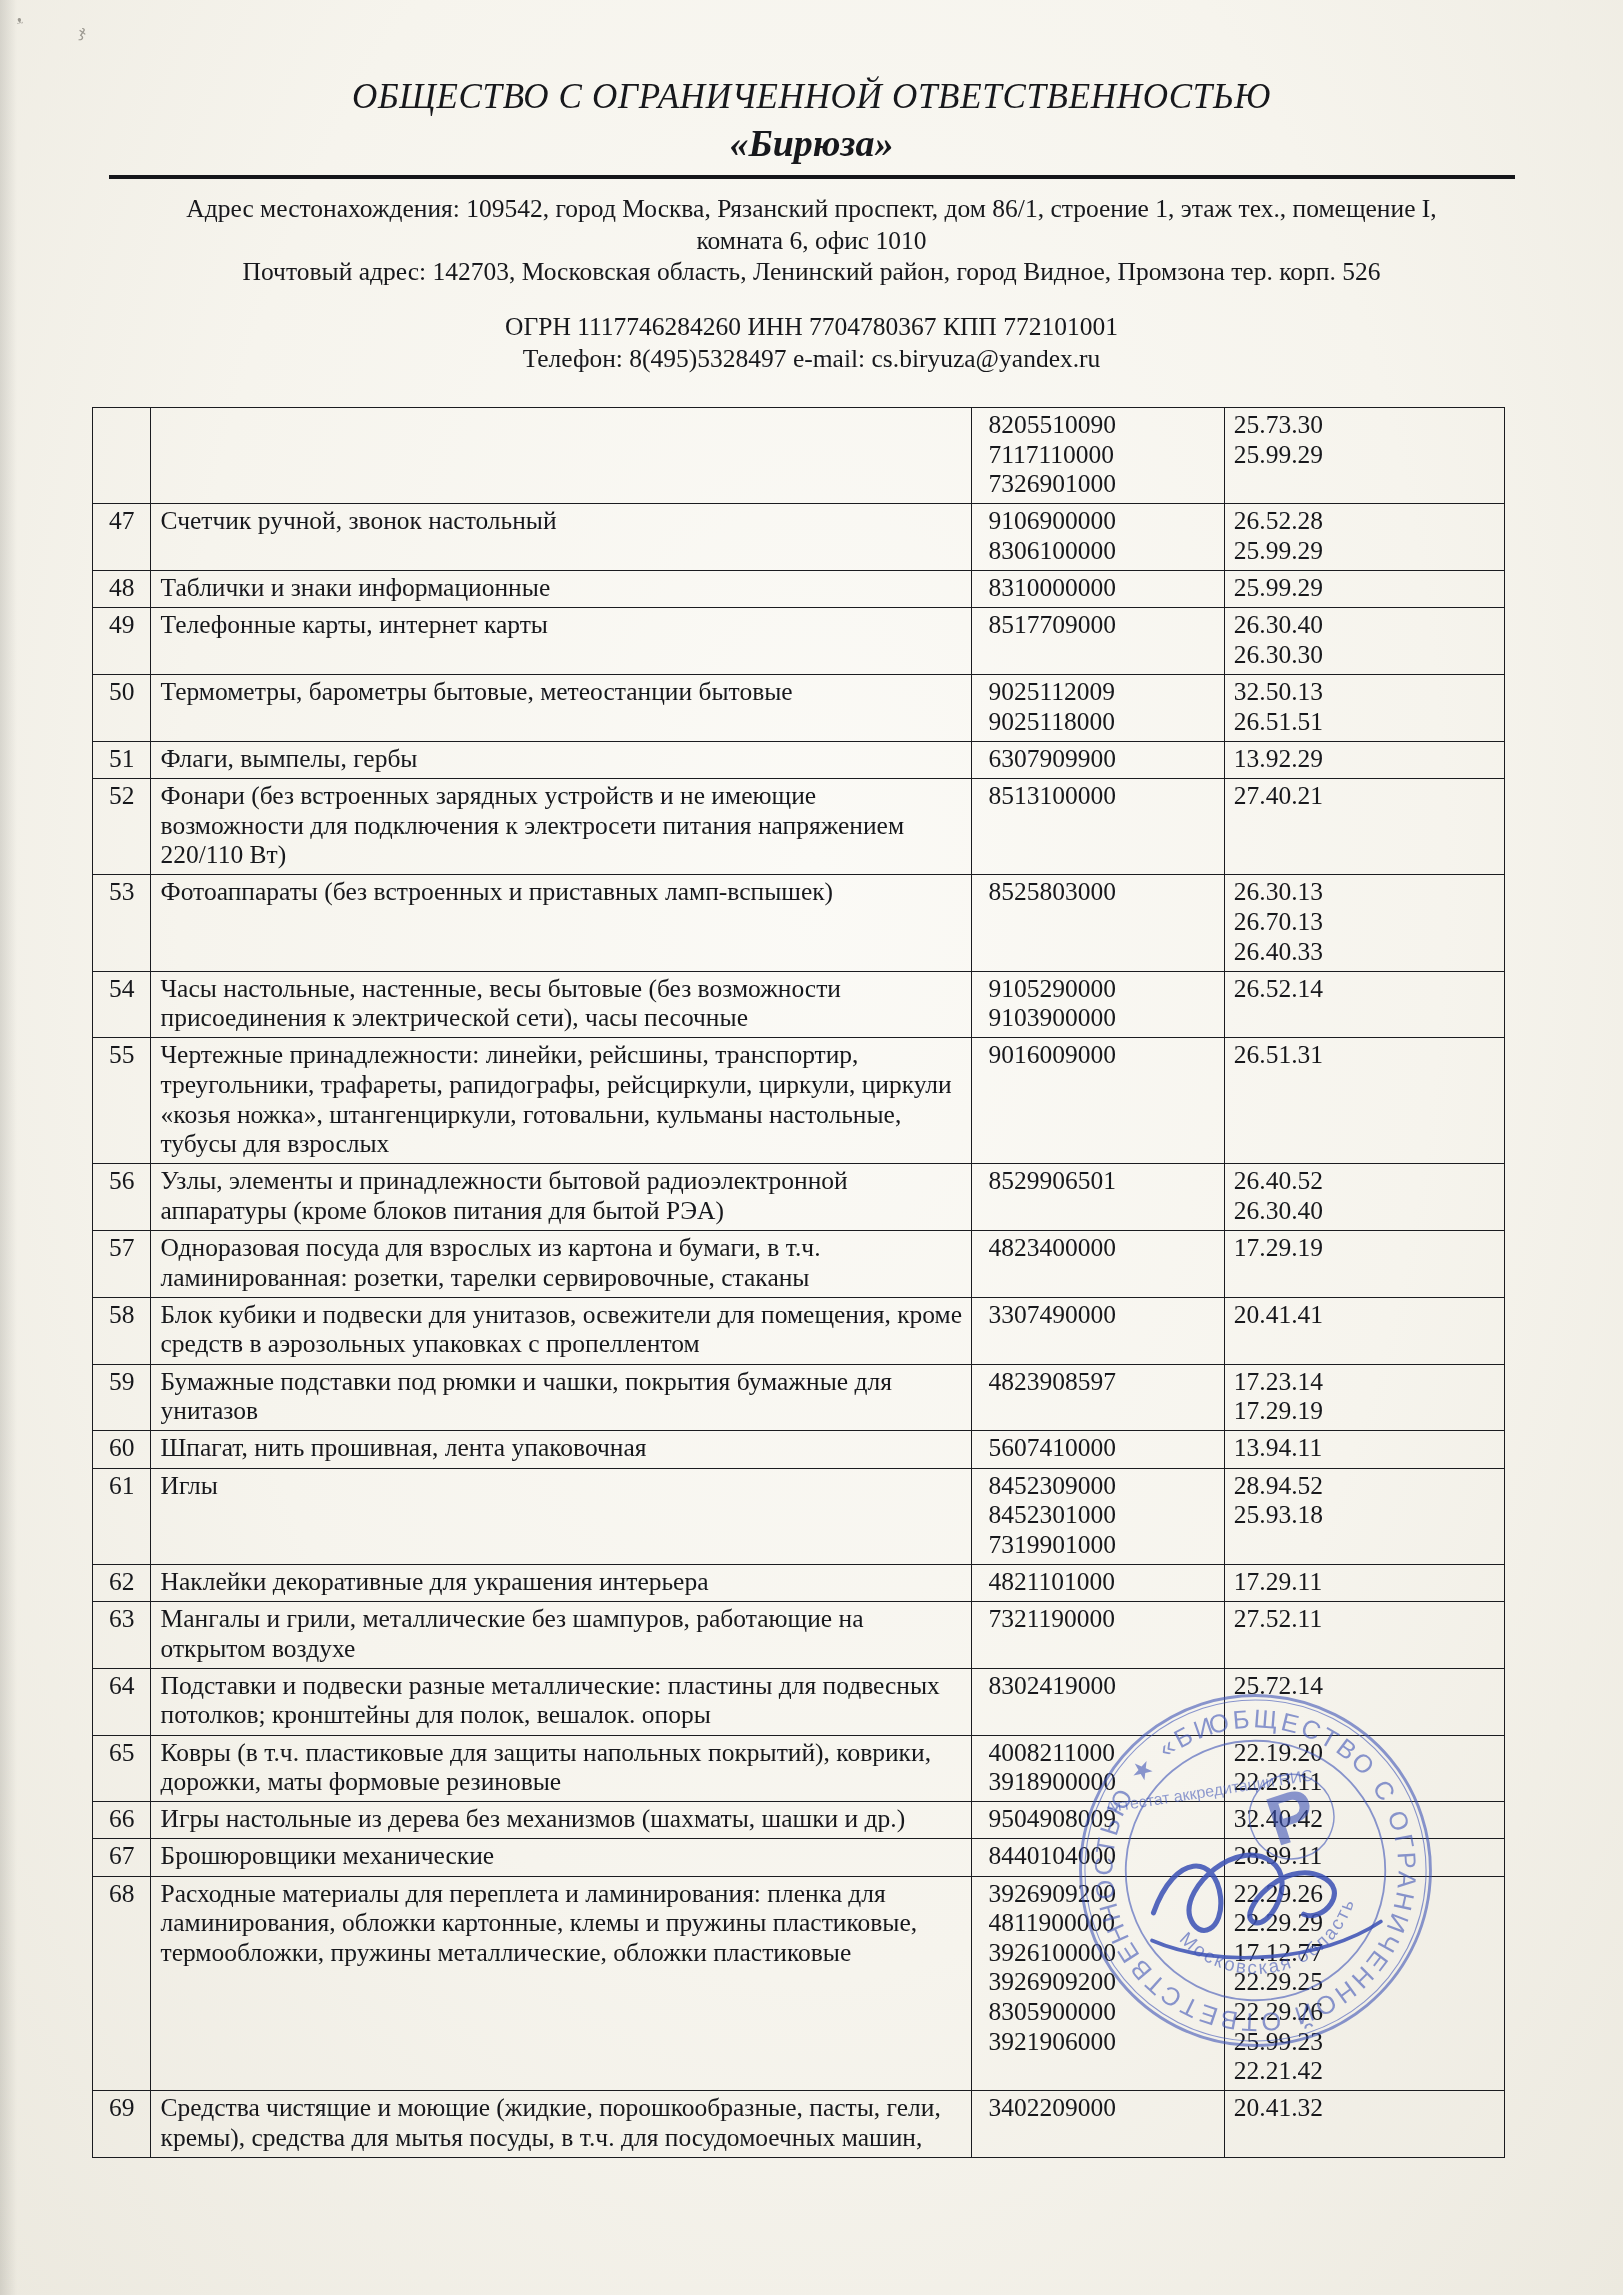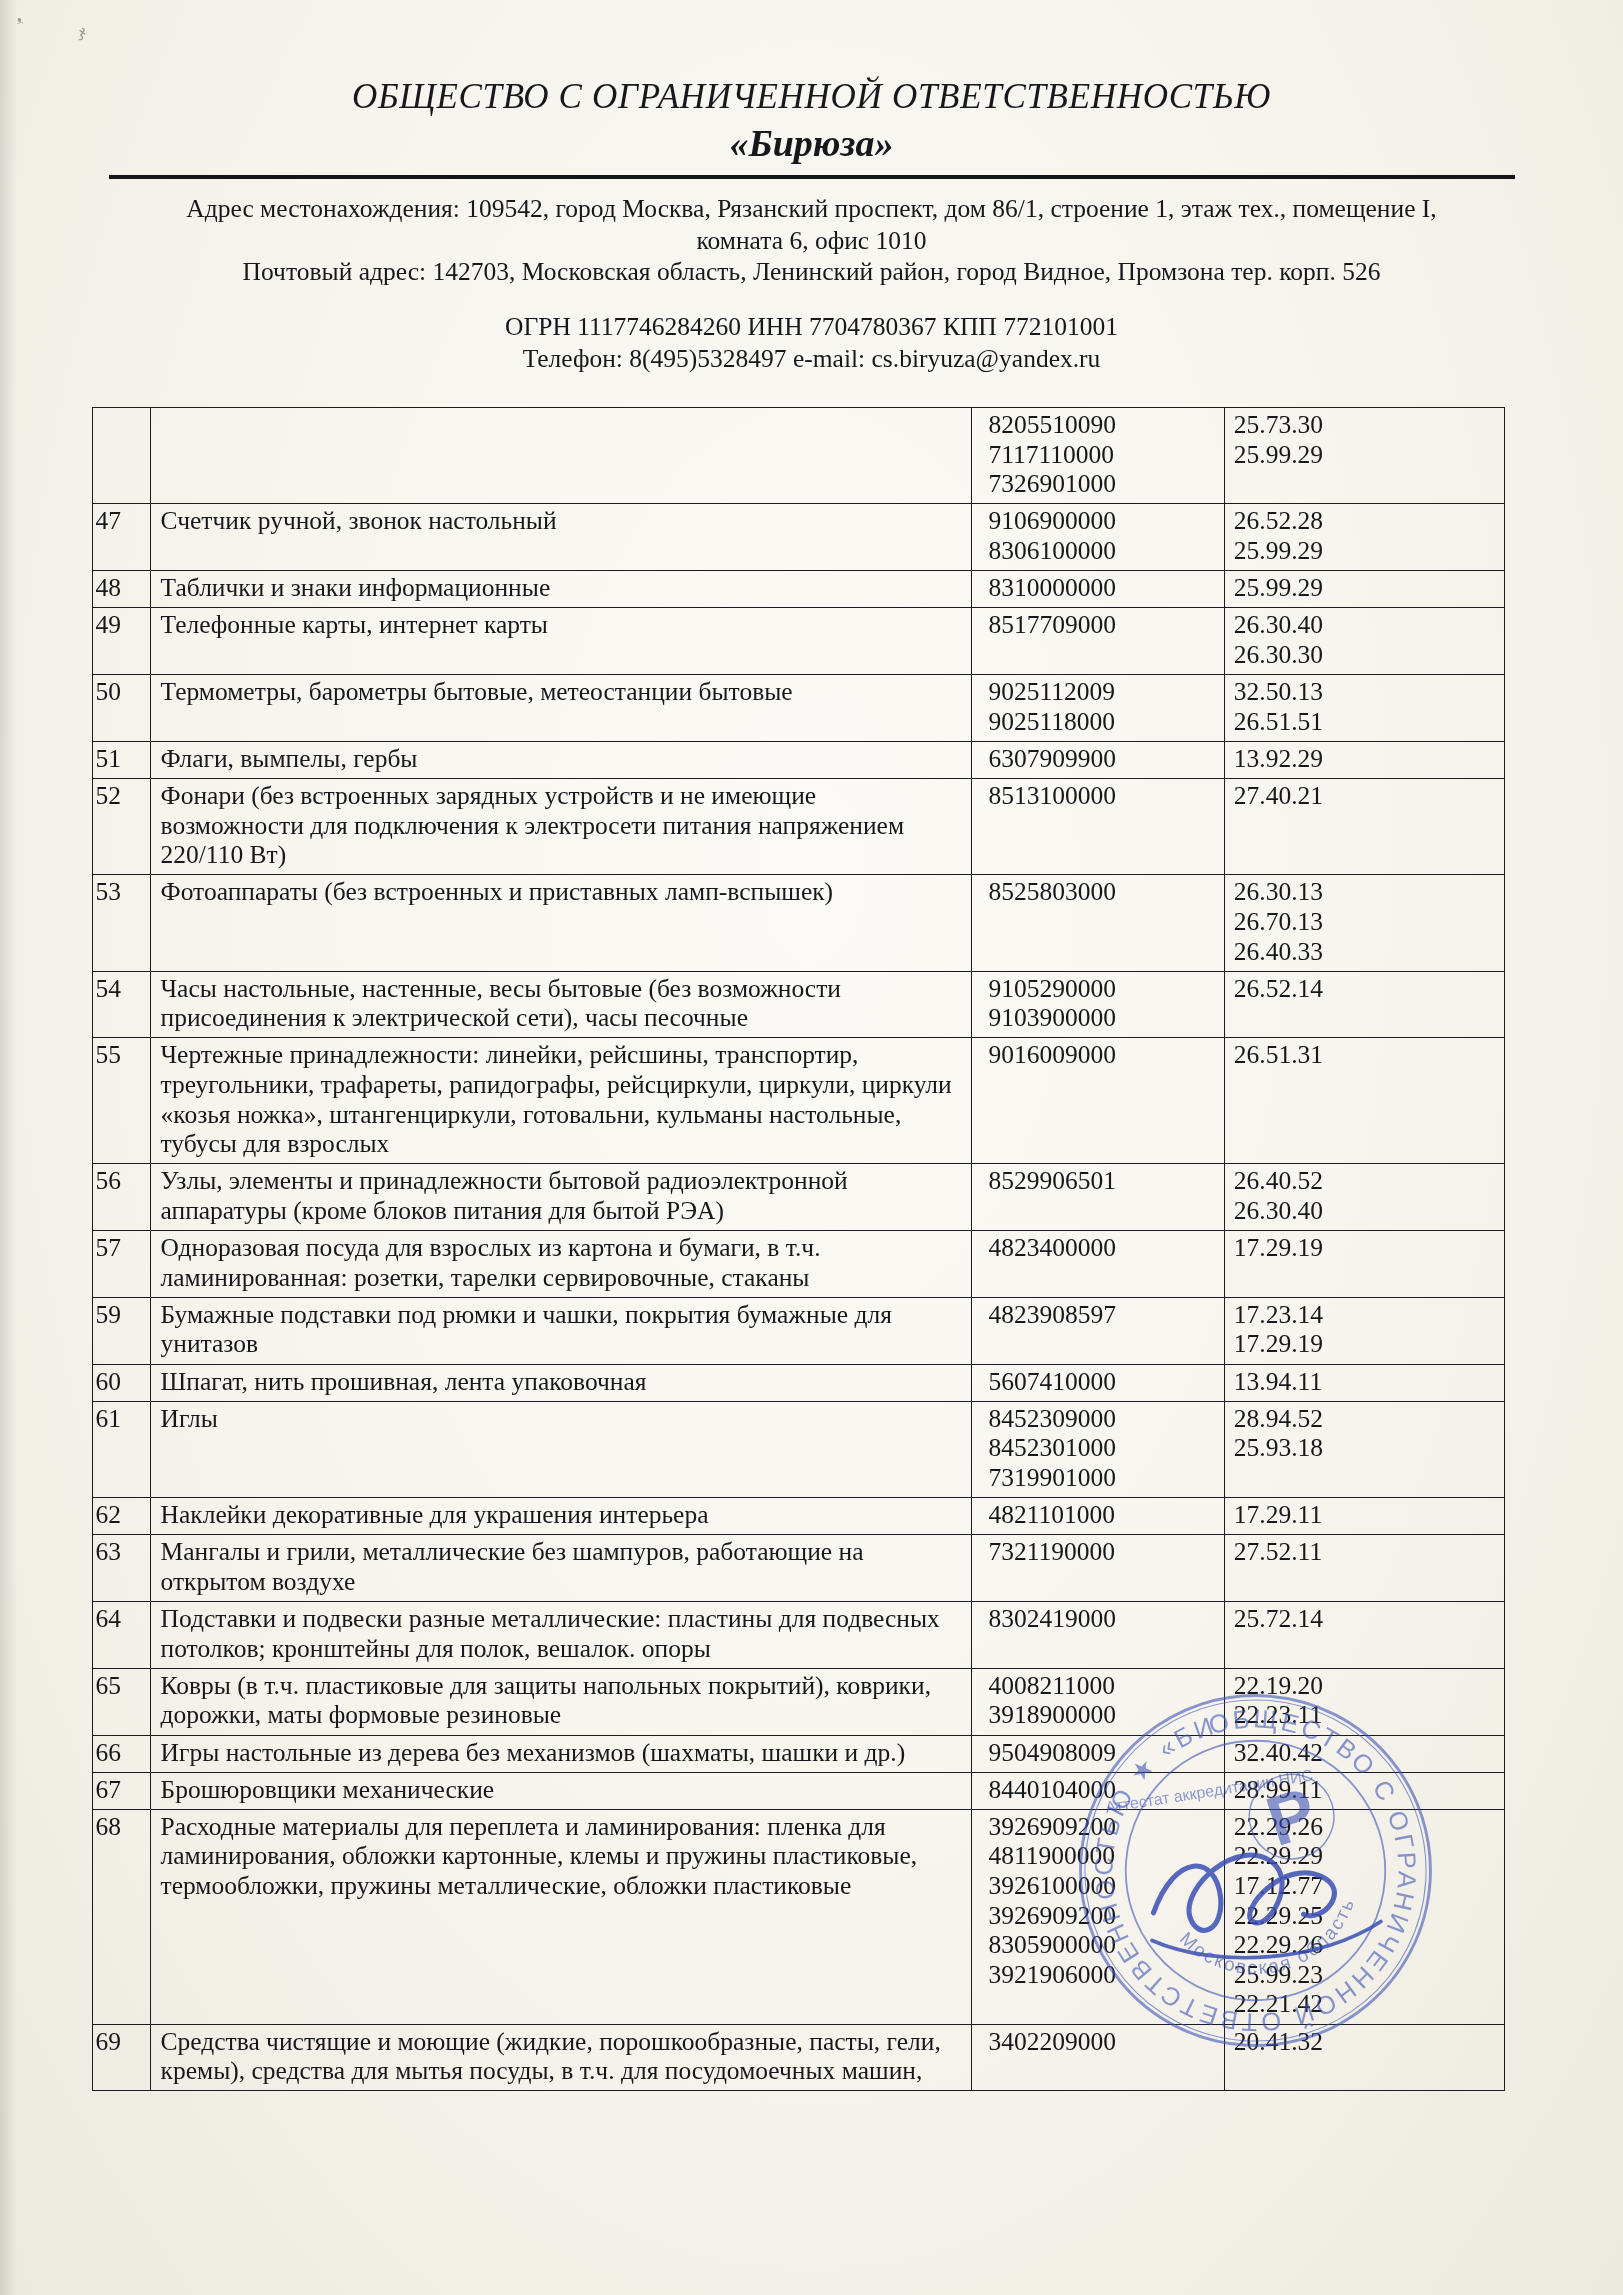--- a/index.html
+++ b/index.html
@@ -21,21 +21,21 @@
   .title1 { font-size:35px; font-style:italic; font-weight:normal; letter-spacing:0.7px; }
   .title2 { font-size:38px; font-style:italic; font-weight:bold; margin-top:3.9px;text-align:center; }
   .rule { width:1406px; height:3.3px; background:#15161a; margin:10.5px auto 14.4px; }
   .addr { font-size:25.5px; line-height:1.24; max-width:1282px; margin:0 auto; }
   .reg  { margin-top:23px; }
 
   table.goods { border-collapse:collapse; table-layout:fixed; width:1413px;
                 margin-top:33px; margin-left:92px; }
   .goods td { border:1.6px solid #1b1c20; font-size:25.5px; line-height:1.16;
               padding:2px 9.2px 4.6px; vertical-align:top; }
-  td.c-num  { width:56px; padding-left:2.6px; padding-right:2.6px; }
+  td.c-num  { width:56px; text-align:center; padding-left:2.6px; padding-right:2.6px; }
   td.c-desc { width:788px; }
   td.c-code { width:242px; white-space:pre-line;padding-left:16px; }
   td.c-okpd { width:269px; white-space:pre-line; }
 
   .stamp { position:absolute; left:1066px; top:1681px; width:379px; height:379px;
            color:#3a50b5; pointer-events:none; }
   .stamp svg { width:100%; height:100%; }
   .ring { opacity:.58; }
   .acc  { opacity:.55; }
   .sig  { opacity:.85; }
@@ -149,20 +149,26 @@
 26.30.40</td>
   </tr>
 
   <tr>
     <td class="c-num">57</td>
     <td class="c-desc">Одноразовая посуда для взрослых из картона и бумаги, в т.ч. ламинированная: розетки, тарелки сервировочные, стаканы</td>
     <td class="c-code">4823400000</td>
     <td class="c-okpd">17.29.19</td>
   </tr>
 
+  <tr>
+    <td class="c-num">58</td>
+    <td class="c-desc">Блок кубики и подвески для унитазов, освежители для помещения, кроме средств в аэрозольных упаковках с пропеллентом</td>
+    <td class="c-code">3307490000</td>
+    <td class="c-okpd">20.41.41</td>
+  </tr>
 
   <tr>
     <td class="c-num">59</td>
     <td class="c-desc">Бумажные подставки под рюмки и чашки, покрытия бумажные для унитазов</td>
     <td class="c-code">4823908597</td>
     <td class="c-okpd">17.23.14
 17.29.19</td>
   </tr>
 
   <tr>

